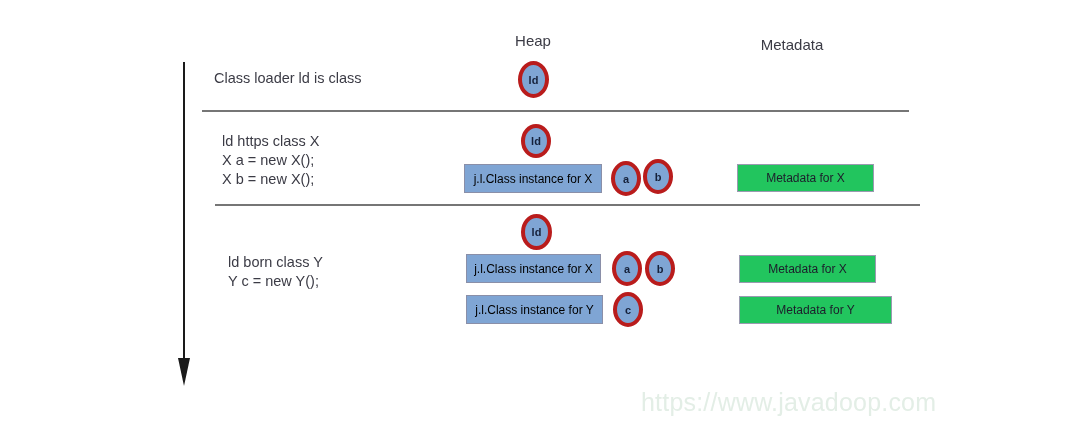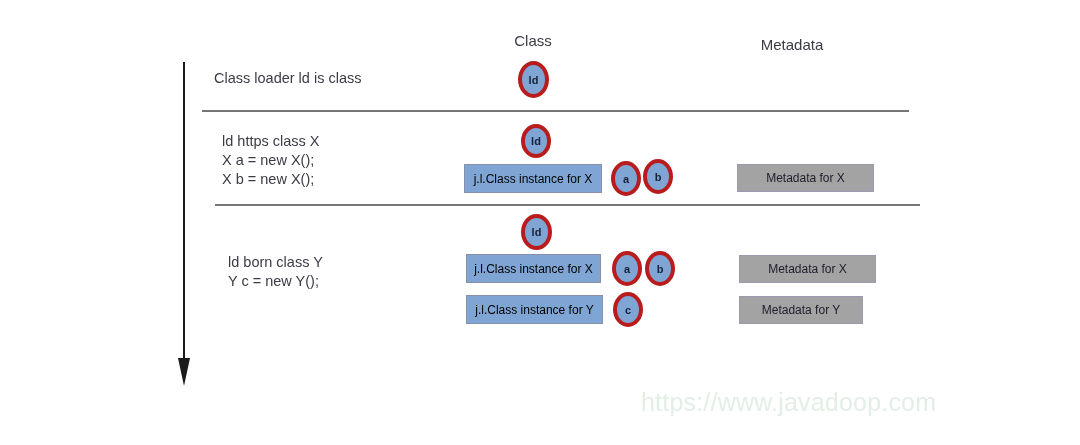--- a/index.html
+++ b/index.html
@@ -96,21 +96,21 @@
     align-items: center;
     justify-content: center;
     font-size: 11px;
     font-weight: bold;
     color: #16213a;
   }
 
   
   .red-box {
     position: absolute;
-    background: #a3a3a3;
+    background: #22c55e;
     border: 1px solid #9a9ab0;
     box-sizing: border-box;
     display: flex;
     align-items: center;
     justify-content: center;
     font-size: 12px;
     color: #1d1d2b;
     white-space: nowrap;
   }
 
@@ -121,21 +121,21 @@
     color: #e3eee6;
     white-space: nowrap;
     letter-spacing: 0.2px;
   }
 </style>
 </head>
 <body>
 
 <div id="canvas">
 
-  <div class="col-header" style="left: 533px; top: 32px;">Class</div>
+  <div class="col-header" style="left: 533px; top: 32px;">Heap</div>
   <div class="col-header" style="left: 792px; top: 36px;">Metadata</div>
 
   <div class="timeline">
     <div class="timeline-line"></div>
     <div class="timeline-head"></div>
   </div>
 
   <div class="divider" style="left: 202px; top: 110px; width: 707px;"></div>
   <div class="divider" style="left: 215px; top: 204px; width: 705px;"></div>
 
@@ -152,18 +152,18 @@
       <div class="red-box" style="left: 737px; top: 164px; width: 137px; height: 28px;">Metadata for X</div>
       <div class="caption" style="left: 228px; top: 253px;">ld born class Y
 Y c = new Y();</div>
       <div class="blue-box" style="left: 466px; top: 254px; width: 135px; height: 29px;">j.l.Class instance for X</div>
       <div class="blue-box" style="left: 466px; top: 295px; width: 137px; height: 29px;">j.l.Class instance for Y</div>
       <div class="blue-ellipse" style="left: 521px; top: 214px; width: 31px; height: 36px;">ld</div>
       <div class="blue-ellipse" style="left: 612px; top: 251px; width: 30px; height: 35px;">a</div>
       <div class="blue-ellipse" style="left: 645px; top: 251px; width: 30px; height: 35px;">b</div>
       <div class="blue-ellipse" style="left: 613px; top: 292px; width: 30px; height: 35px;">c</div>
       <div class="red-box" style="left: 739px; top: 255px; width: 137px; height: 28px;">Metadata for X</div>
-      <div class="red-box" style="left: 739px; top: 296px; width: 124px; height: 28px;">Metadata for Y</div>
+      <div class="red-box" style="left: 739px; top: 296px; width: 153px; height: 28px;">Metadata for Y</div>
     </div>
 
   <div class="watermark" style="left: 641px; top: 388px;">https://www.javadoop.com</div>
 
 </div>
 
 </body></html>

